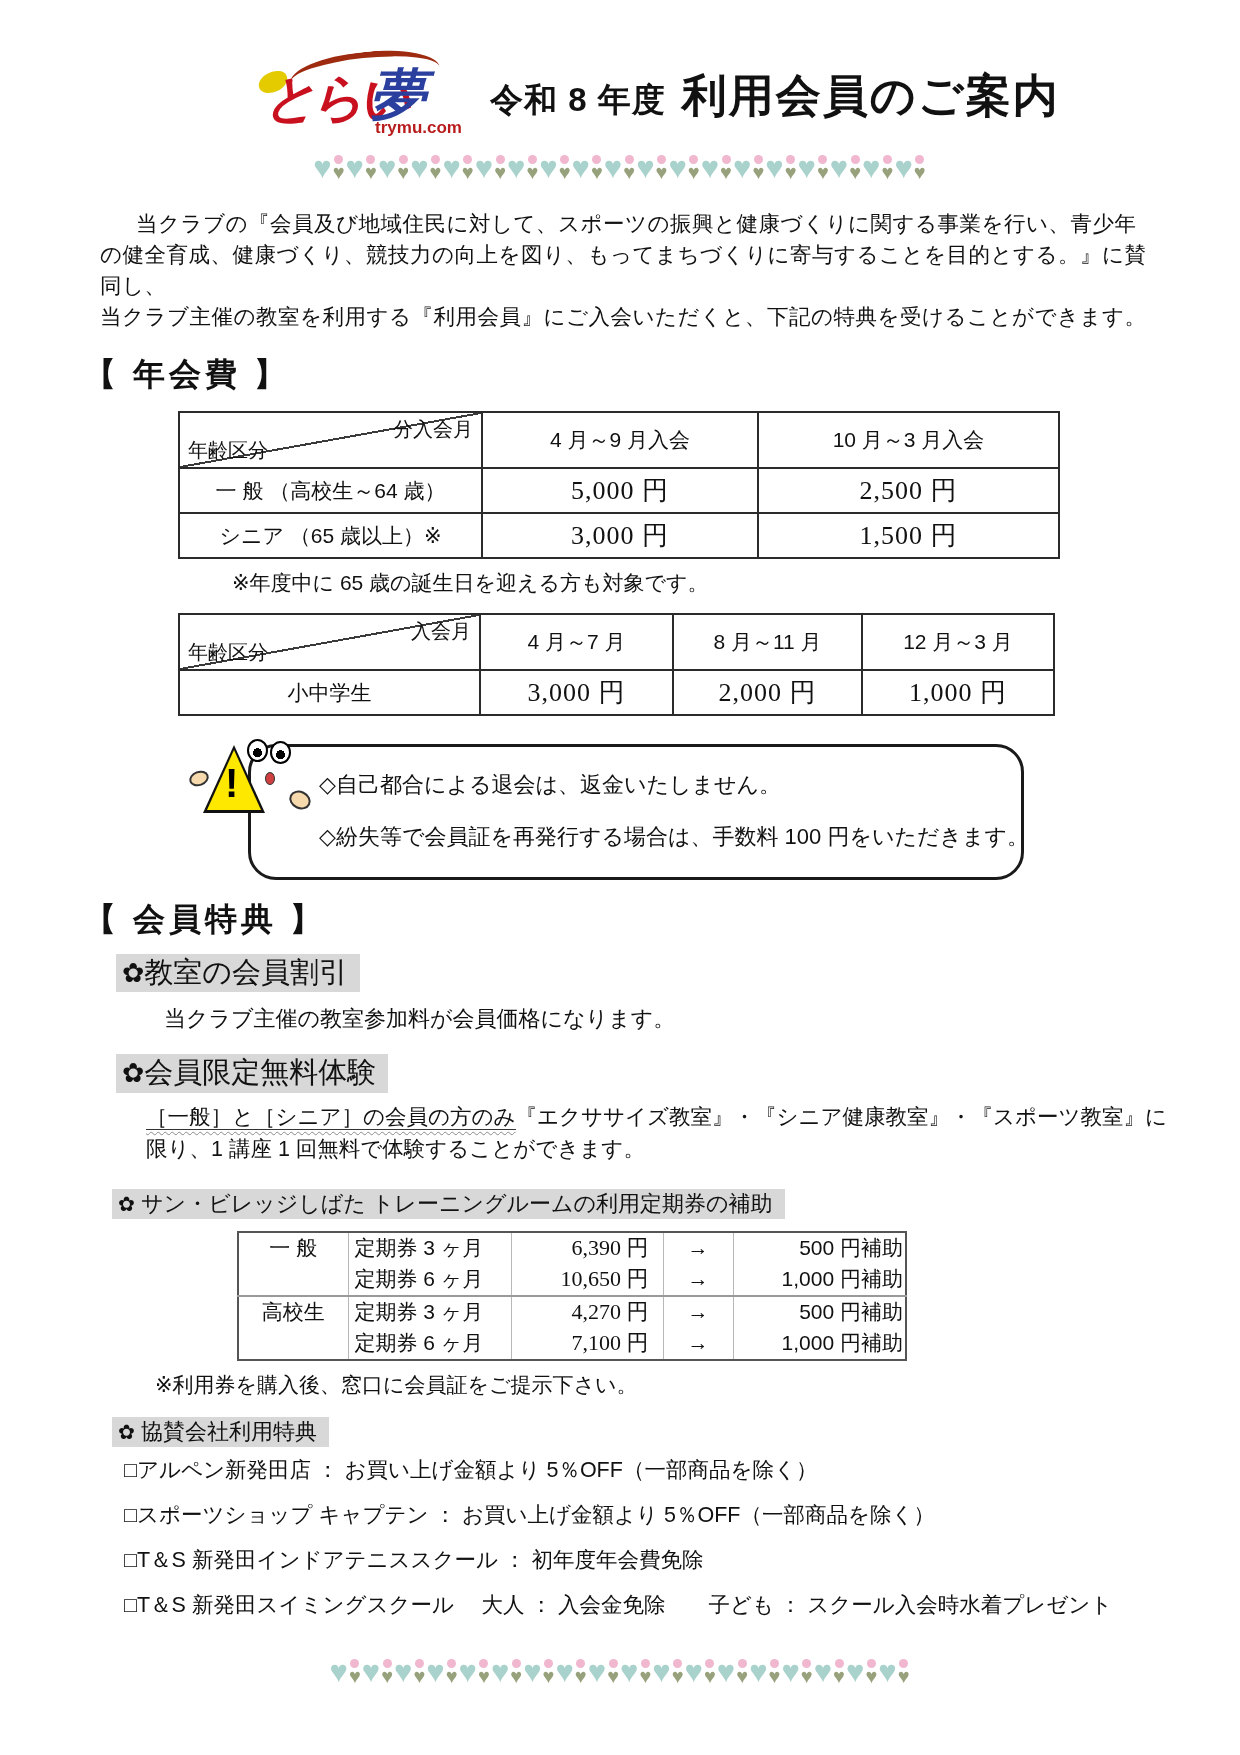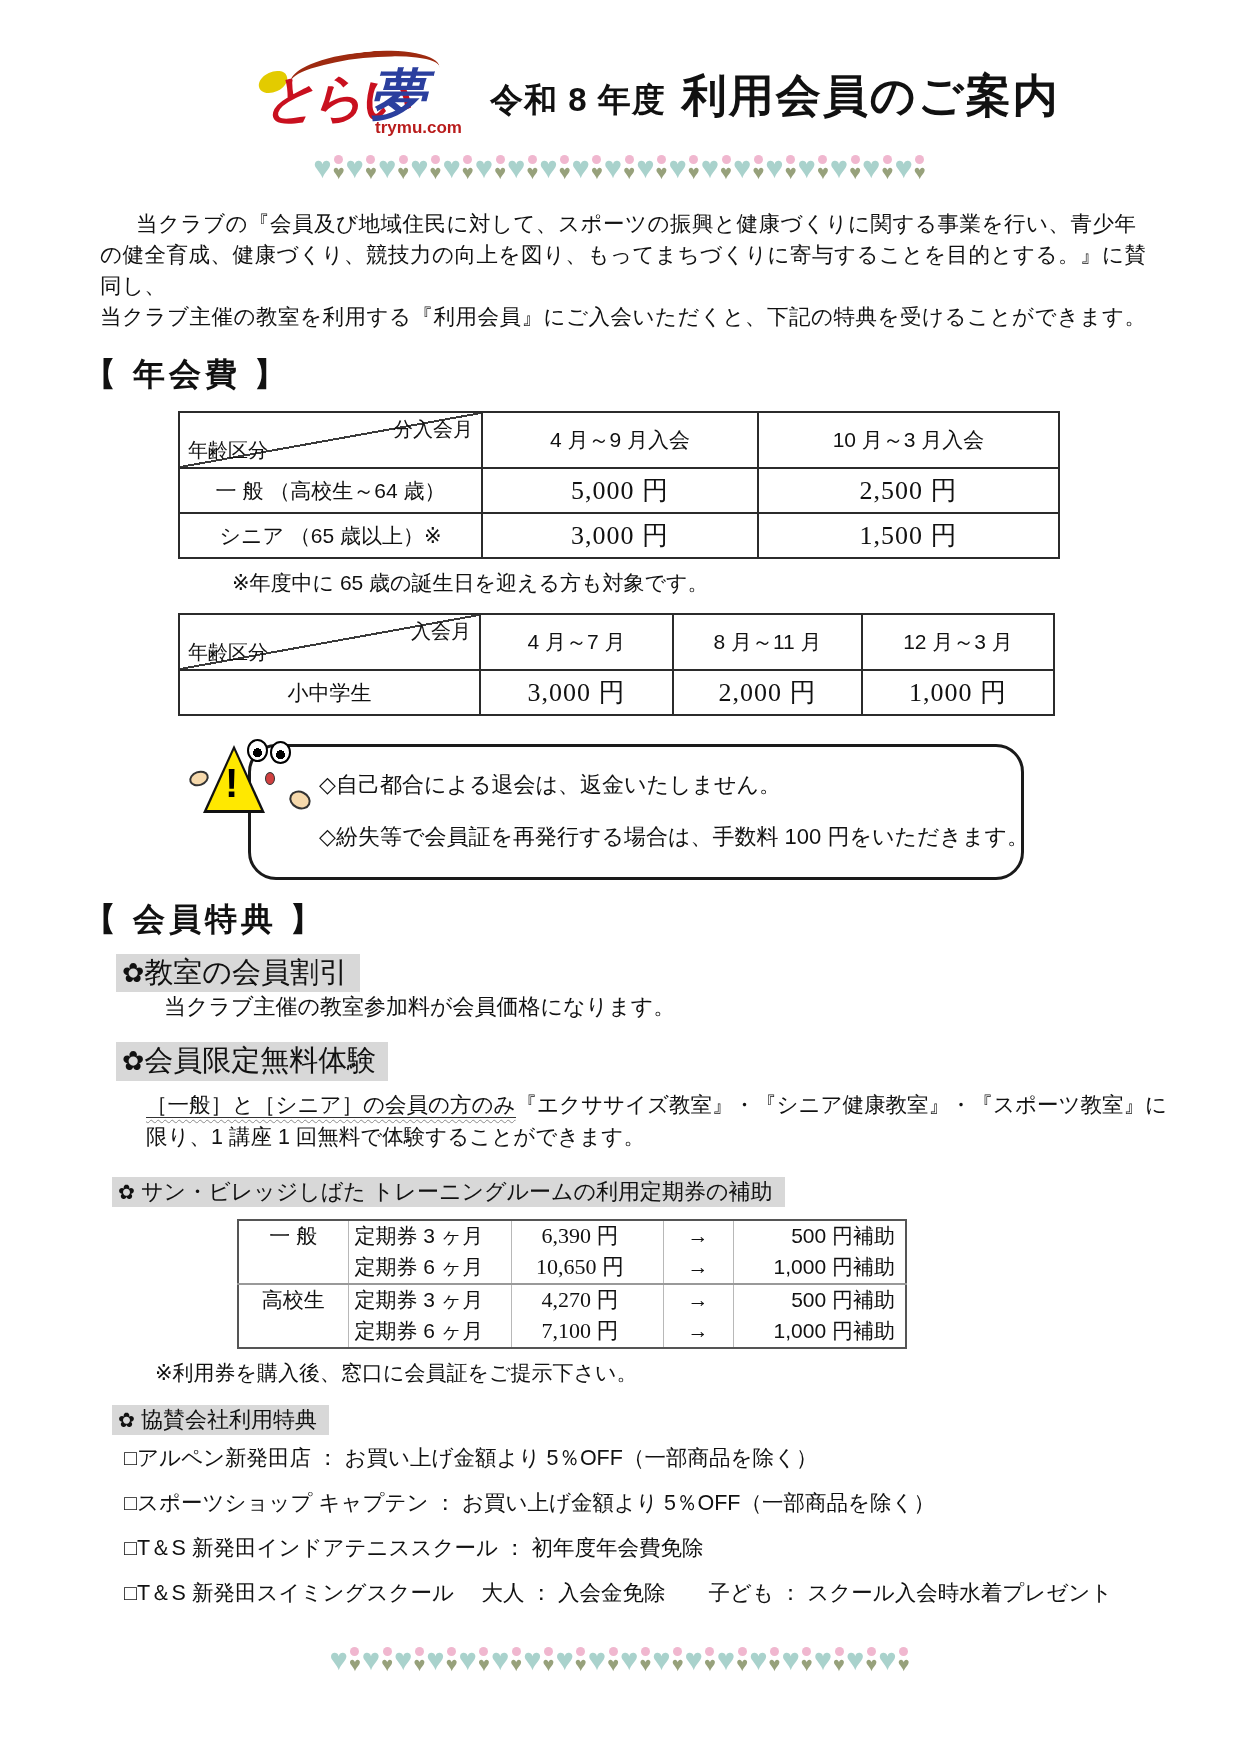--- a/index.html
+++ b/index.html
@@ -67,34 +67,34 @@
   .hand { position:absolute; background:#f6d9ac; border:2px solid #333; border-radius:50%; }
   .h1 { left:0; top:32px; width:20px; height:15px; transform:rotate(-20deg); }
   .h2 { left:100px; top:52px; width:22px; height:18px; transform:rotate(25deg); }
 
   
   .benefit-h { display:inline-block; background:#d8d8d8; padding:2px 12px 3px 6px; line-height:1.15; }
   .bh-big { font-size:29px; }
   .bh-small { font-size:22px; }
   .flower { font-size:0.92em; }
   .mt-b1 { margin:12px 0 0 116px; }
-  .b1-desc { margin:0 0 0 164px; font-size:22px; }
+  .b1-desc { margin:12px 0 0 164px; font-size:22px; }
   .mt-b2 { margin:20px 0 0 116px; }
   .b2-desc { margin:8px 0 0 146px; font-size:21.5px; line-height:32px; }
   .u-part { border-bottom:1.5px solid #333; text-decoration:underline wavy 1px #8a8a8a; text-underline-offset:7px; }
   .mt-b3 { margin:24px 0 0 112px; }
   table.sub { border-collapse:collapse; table-layout:fixed; margin:12px 0 0 237px; border:2px solid #555; }
   table.sub td { height:32px; font-size:21px; vertical-align:middle; border-left:1px solid #b8b8b8; }
   table.sub td:first-child { border-left:none; }
   table.sub tr.mid td { border-top:2px solid #999; }
   table.sub td.cat { text-align:center; }
   table.sub td.tk { text-align:left; padding-left:6px; }
-  table.sub td.pr { text-align:center; padding-right:14px; font-family:"Liberation Serif","DejaVu Serif",serif; font-size:22px; }
+  table.sub td.pr { text-align:right; padding-right:14px; font-family:"Liberation Serif","DejaVu Serif",serif; font-size:22px; }
   table.sub td.ar { text-align:center; }
-  table.sub td.sb { text-align:right; padding-right:10px; }
+  table.sub td.sb { text-align:right; padding-right:2px; }
   .b3-note { margin:10px 0 0 155px; font-size:21px; }
   .mt-b4 { margin:18px 0 0 112px; }
   .partners { margin:8px 0 0 124px; }
   .partner { font-size:21.5px; margin-top:15px; line-height:30px; white-space:nowrap; }
   .partner:first-child { margin-top:0; }
 
   
   .hearts-b { margin-top:34px; }
   .contact { margin-top:16px; text-align:center; font-size:23px; letter-spacing:0.5px; }
 </style>

